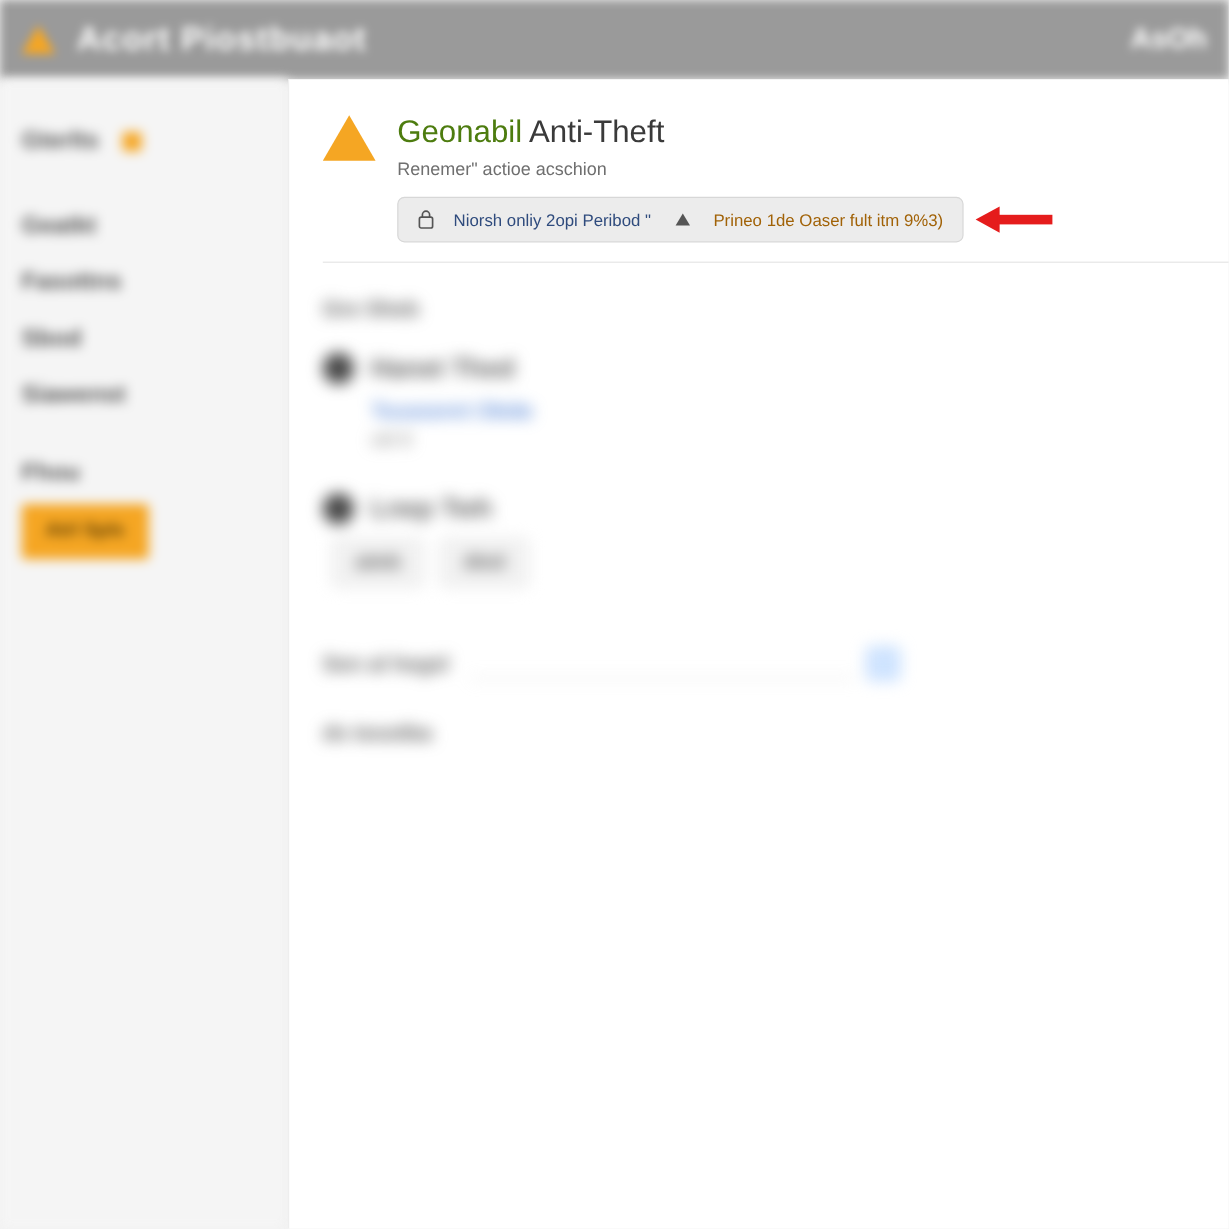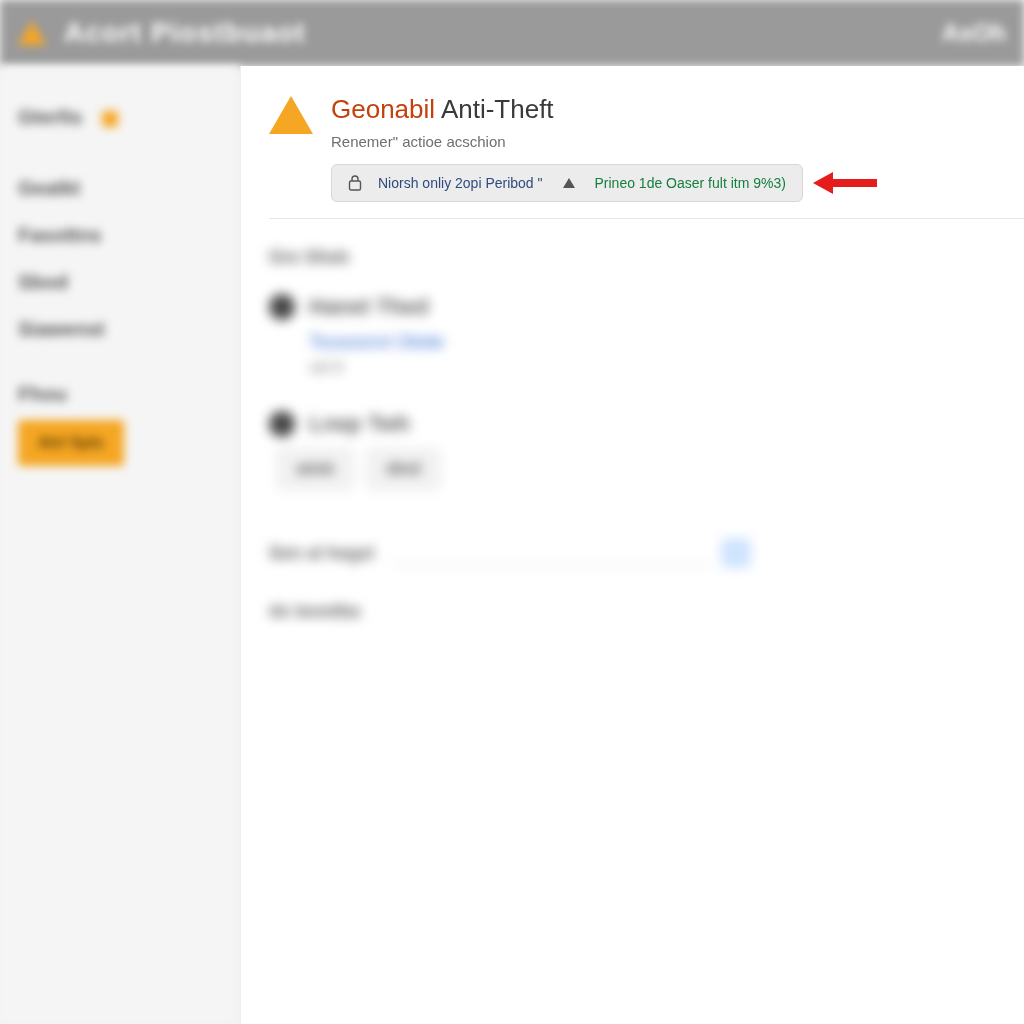--- a/index.html
+++ b/index.html
@@ -116,21 +116,21 @@
   }
   .page-head .warn-tri::after {
     display: none;
   }
   .page-head .titles h1 {
     font-size: 26px;
     font-weight: 500;
     color: #3a3a3a;
   }
   .page-head .titles h1 .light {
-    color: #c2410c;
+    color: #4d7c0f;
     font-weight: 400;
   }
   .page-head .titles .subtitle {
     font-size: 15px;
     color: #6f6f6f;
     margin-top: 8px;
   }
 
   
   .banner-row {
@@ -159,21 +159,21 @@
   .banner .seg1 { color: #2f4b7d; font-weight: 500; }
   .banner .mini-tri {
     display: inline-block;
     width: 0; height: 0;
     border-left: 6px solid transparent;
     border-right: 6px solid transparent;
     border-bottom: 10px solid #555;
     vertical-align: middle;
     margin: 0 4px;
   }
-  .banner .seg2 { color: #15803d; font-weight: 500; }
+  .banner .seg2 { color: #a16207; font-weight: 500; }
 
   
   .arrow {
     position: relative;
     width: 64px;
     height: 18px;
     margin-left: 2px;
   }
   .arrow .shaft {
     position: absolute;

